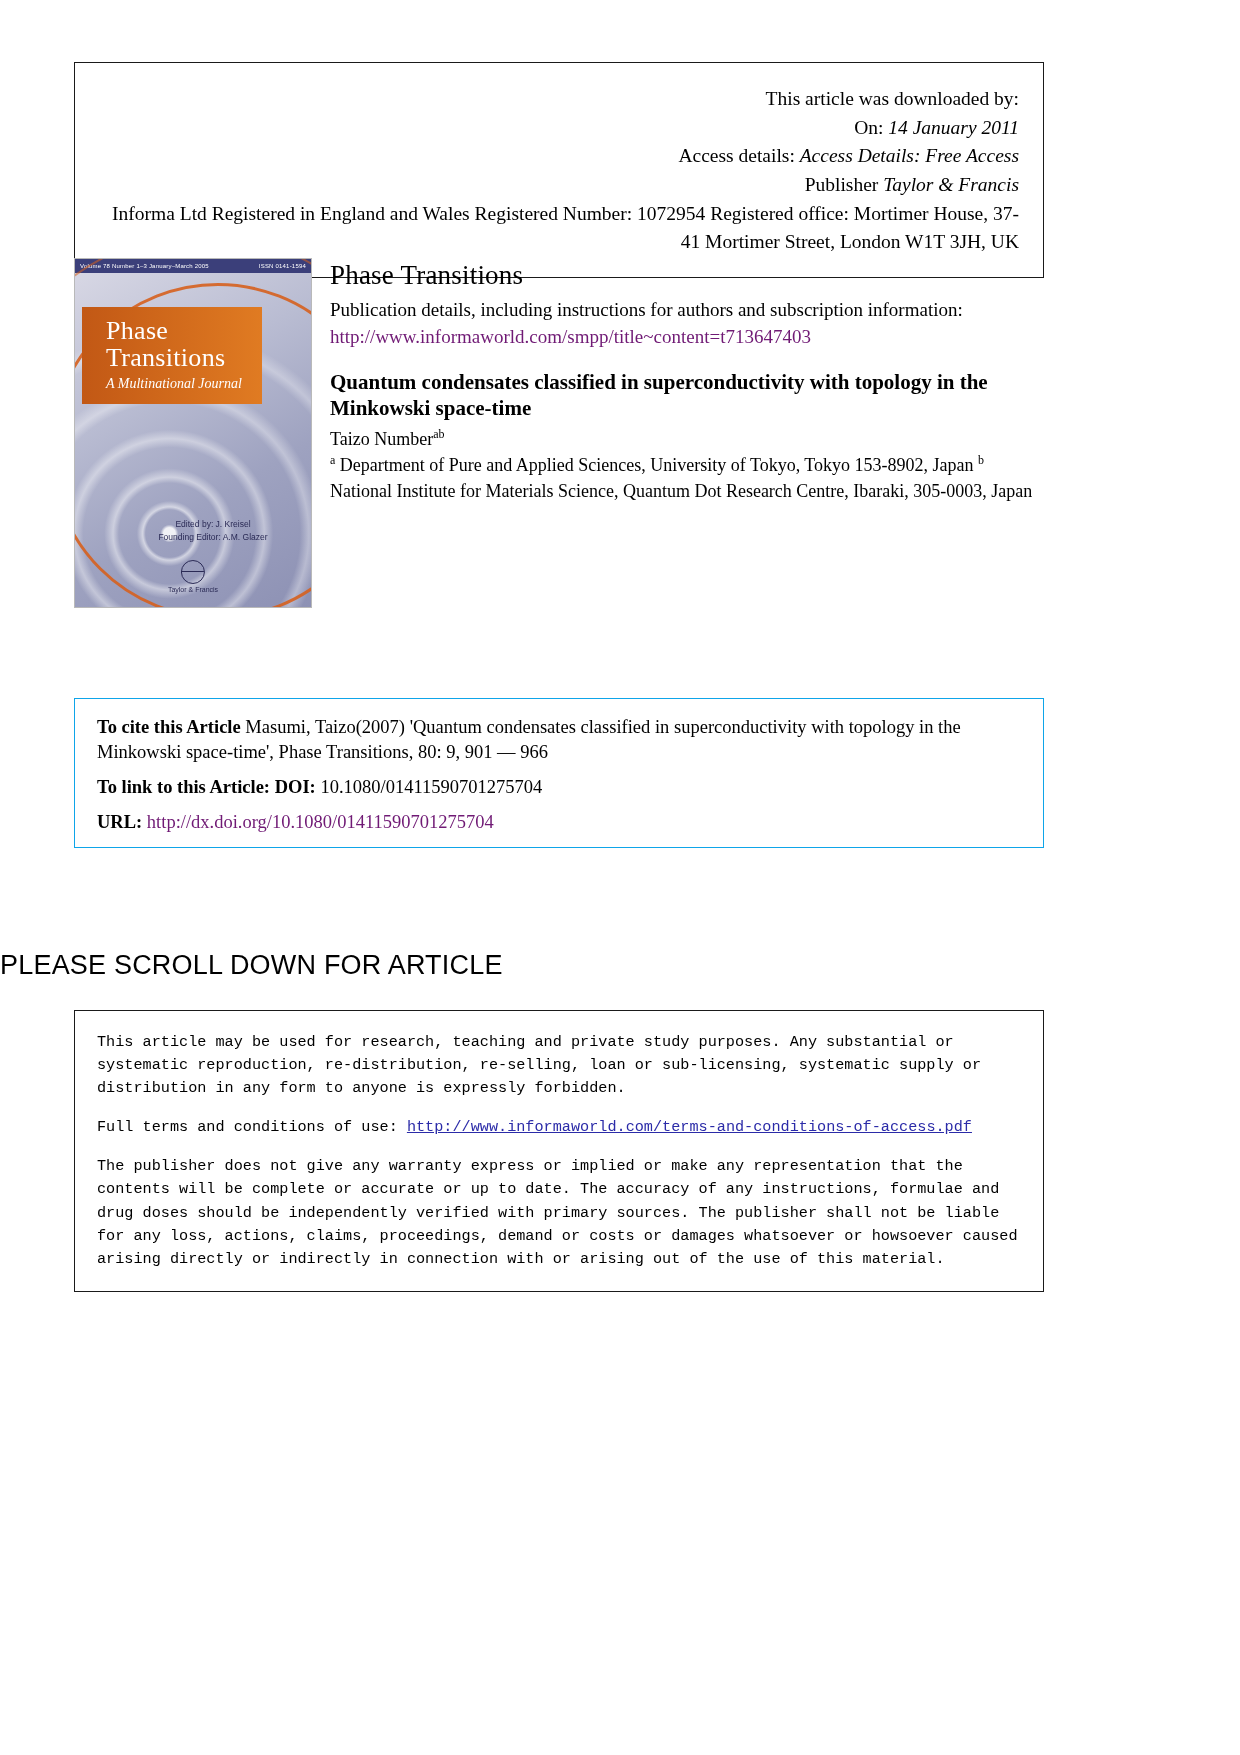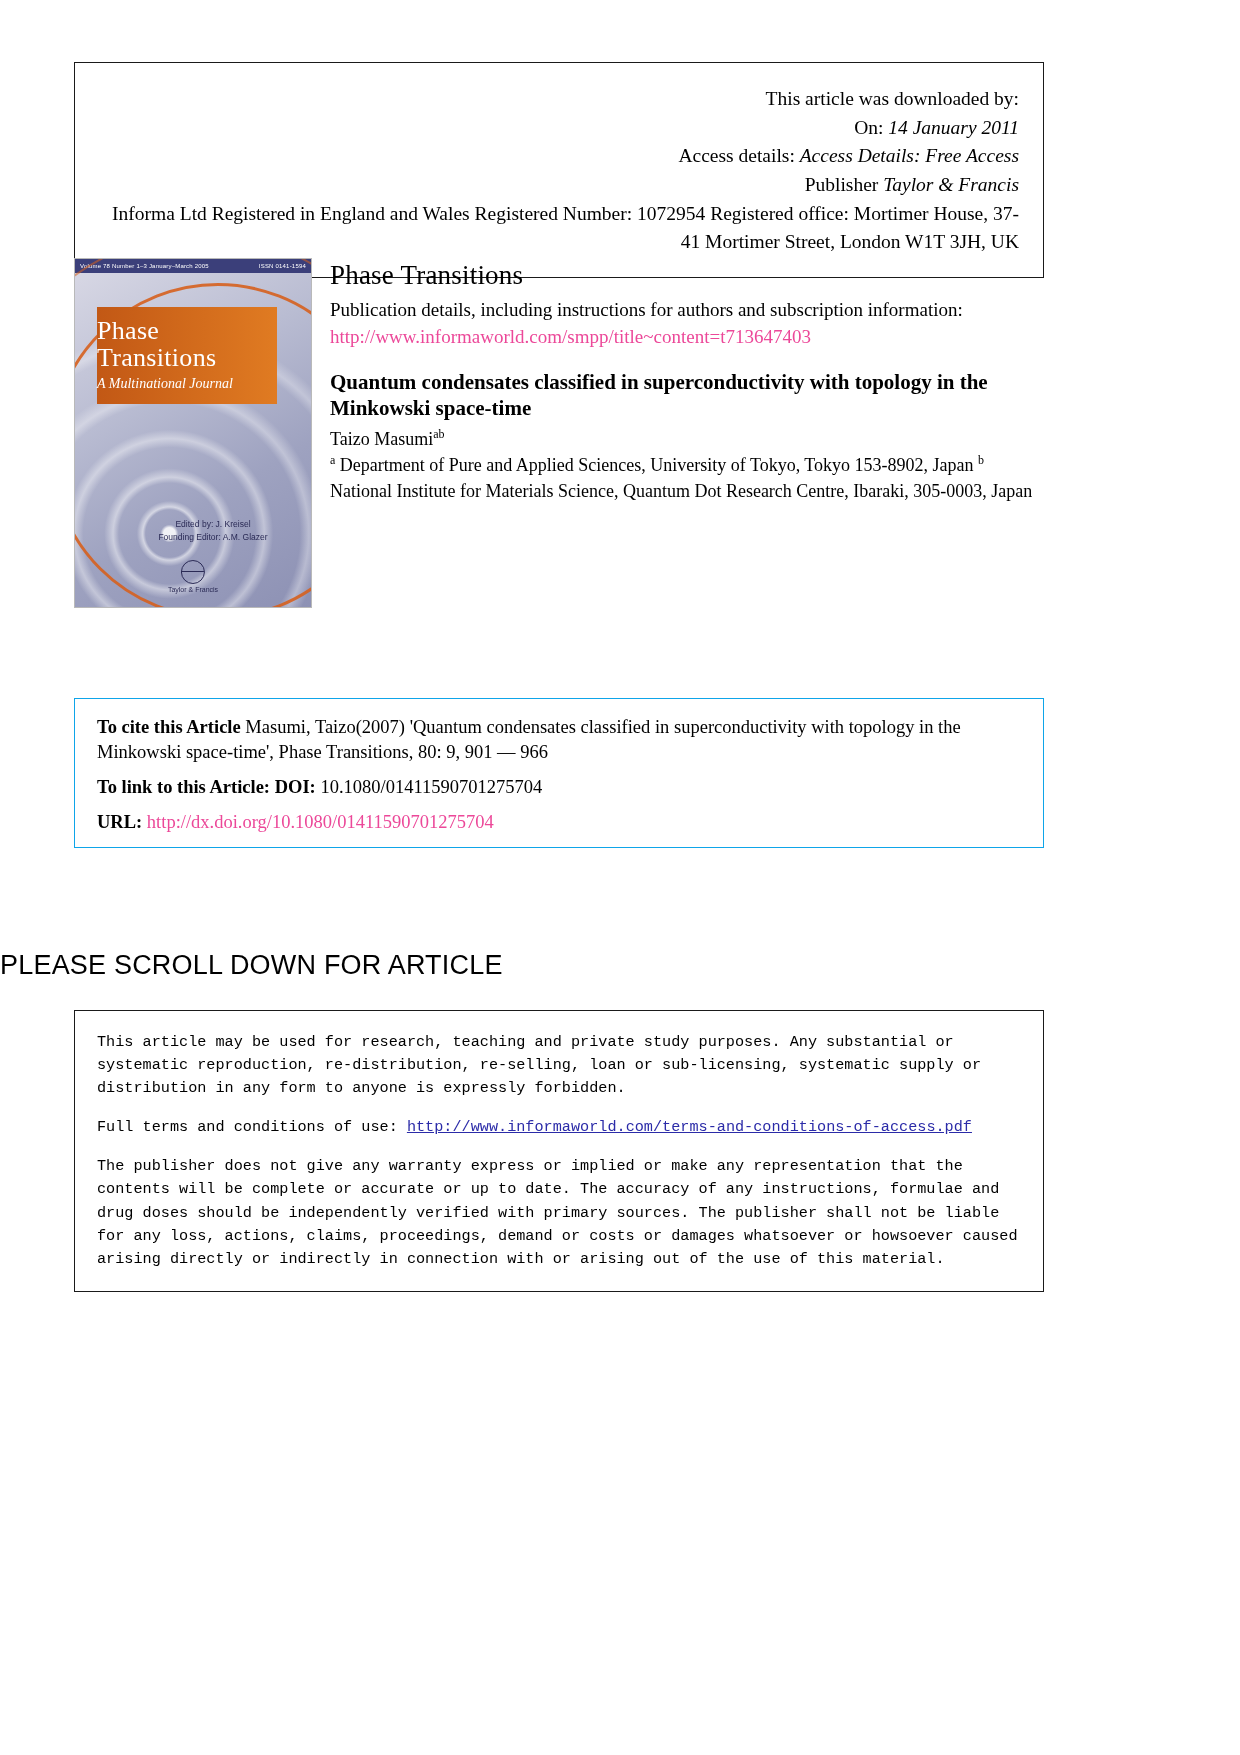--- a/index.html
+++ b/index.html
@@ -100,25 +100,25 @@
     position: absolute;
     width: 430px;
     height: 430px;
     border: 2px solid rgba(214,96,30,0.55);
     border-radius: 50%;
     left: -90px;
     top: -40px;
   }
   .cover-title-block {
     position: absolute;
-    left: 22px;
+    left: 7px;
     top: 48px;
     width: 180px;
     background: linear-gradient(90deg, #c25815 0%, #e07b22 100%);
-    padding: 10px 10px 12px 0;
+    padding: 10px 10px 12px 24px;
     box-sizing: border-box;
   }
   .cover-title-block .ct1,
   .cover-title-block .ct2 {
     font-family: "Liberation Serif", serif;
     color: #ffffff;
     font-size: 26px;
     line-height: 1.05;
     font-weight: normal;
     letter-spacing: 0.3px;
@@ -171,21 +171,21 @@
     font-weight: normal;
     font-size: 27px;
     letter-spacing: 0.2px;
     margin: 2px 0 6px 0;
   }
   .pub-details {
     font-size: 19px;
     line-height: 1.4;
   }
   a.link, .link {
-    color: #ec4899;
+    color: #701a75;
     text-decoration: none;
   }
   .art-title {
     font-family: "Liberation Serif", serif;
     font-weight: bold;
     font-size: 21px;
     line-height: 1.22;
     margin: 20px 0 6px 0;
   }
   .authors {
@@ -294,21 +294,21 @@
       </div>
     </div>
 
     <div class="details">
       <div class="journal-name">Phase Transitions</div>
       <div class="pub-details">Publication details, including instructions for authors and subscription information:</div>
       <a class="link pub-details" href="#">http://www.informaworld.com/smpp/title~content=t713647403</a>
 
       <div class="art-title">Quantum condensates classified in superconductivity with topology in the Minkowski space-time</div>
       <div class="authors">
-        <span>Taizo Masumi</span><sup>ab</sup>
+        <span>Taizo Number</span><sup>ab</sup>
       </div>
       <div class="affil">
         <sup>a</sup><span> Department of Pure and Applied Sciences, University of Tokyo, Tokyo 153-8902, Japan </span><sup>b</sup><span> National Institute for Materials Science, Quantum Dot Research Centre, Ibaraki, 305-0003, Japan</span>
       </div>
     </div>
   </div>
 
   <div class="cite-box">
     <div class="cite-line">
       <b>To cite this Article</b>

